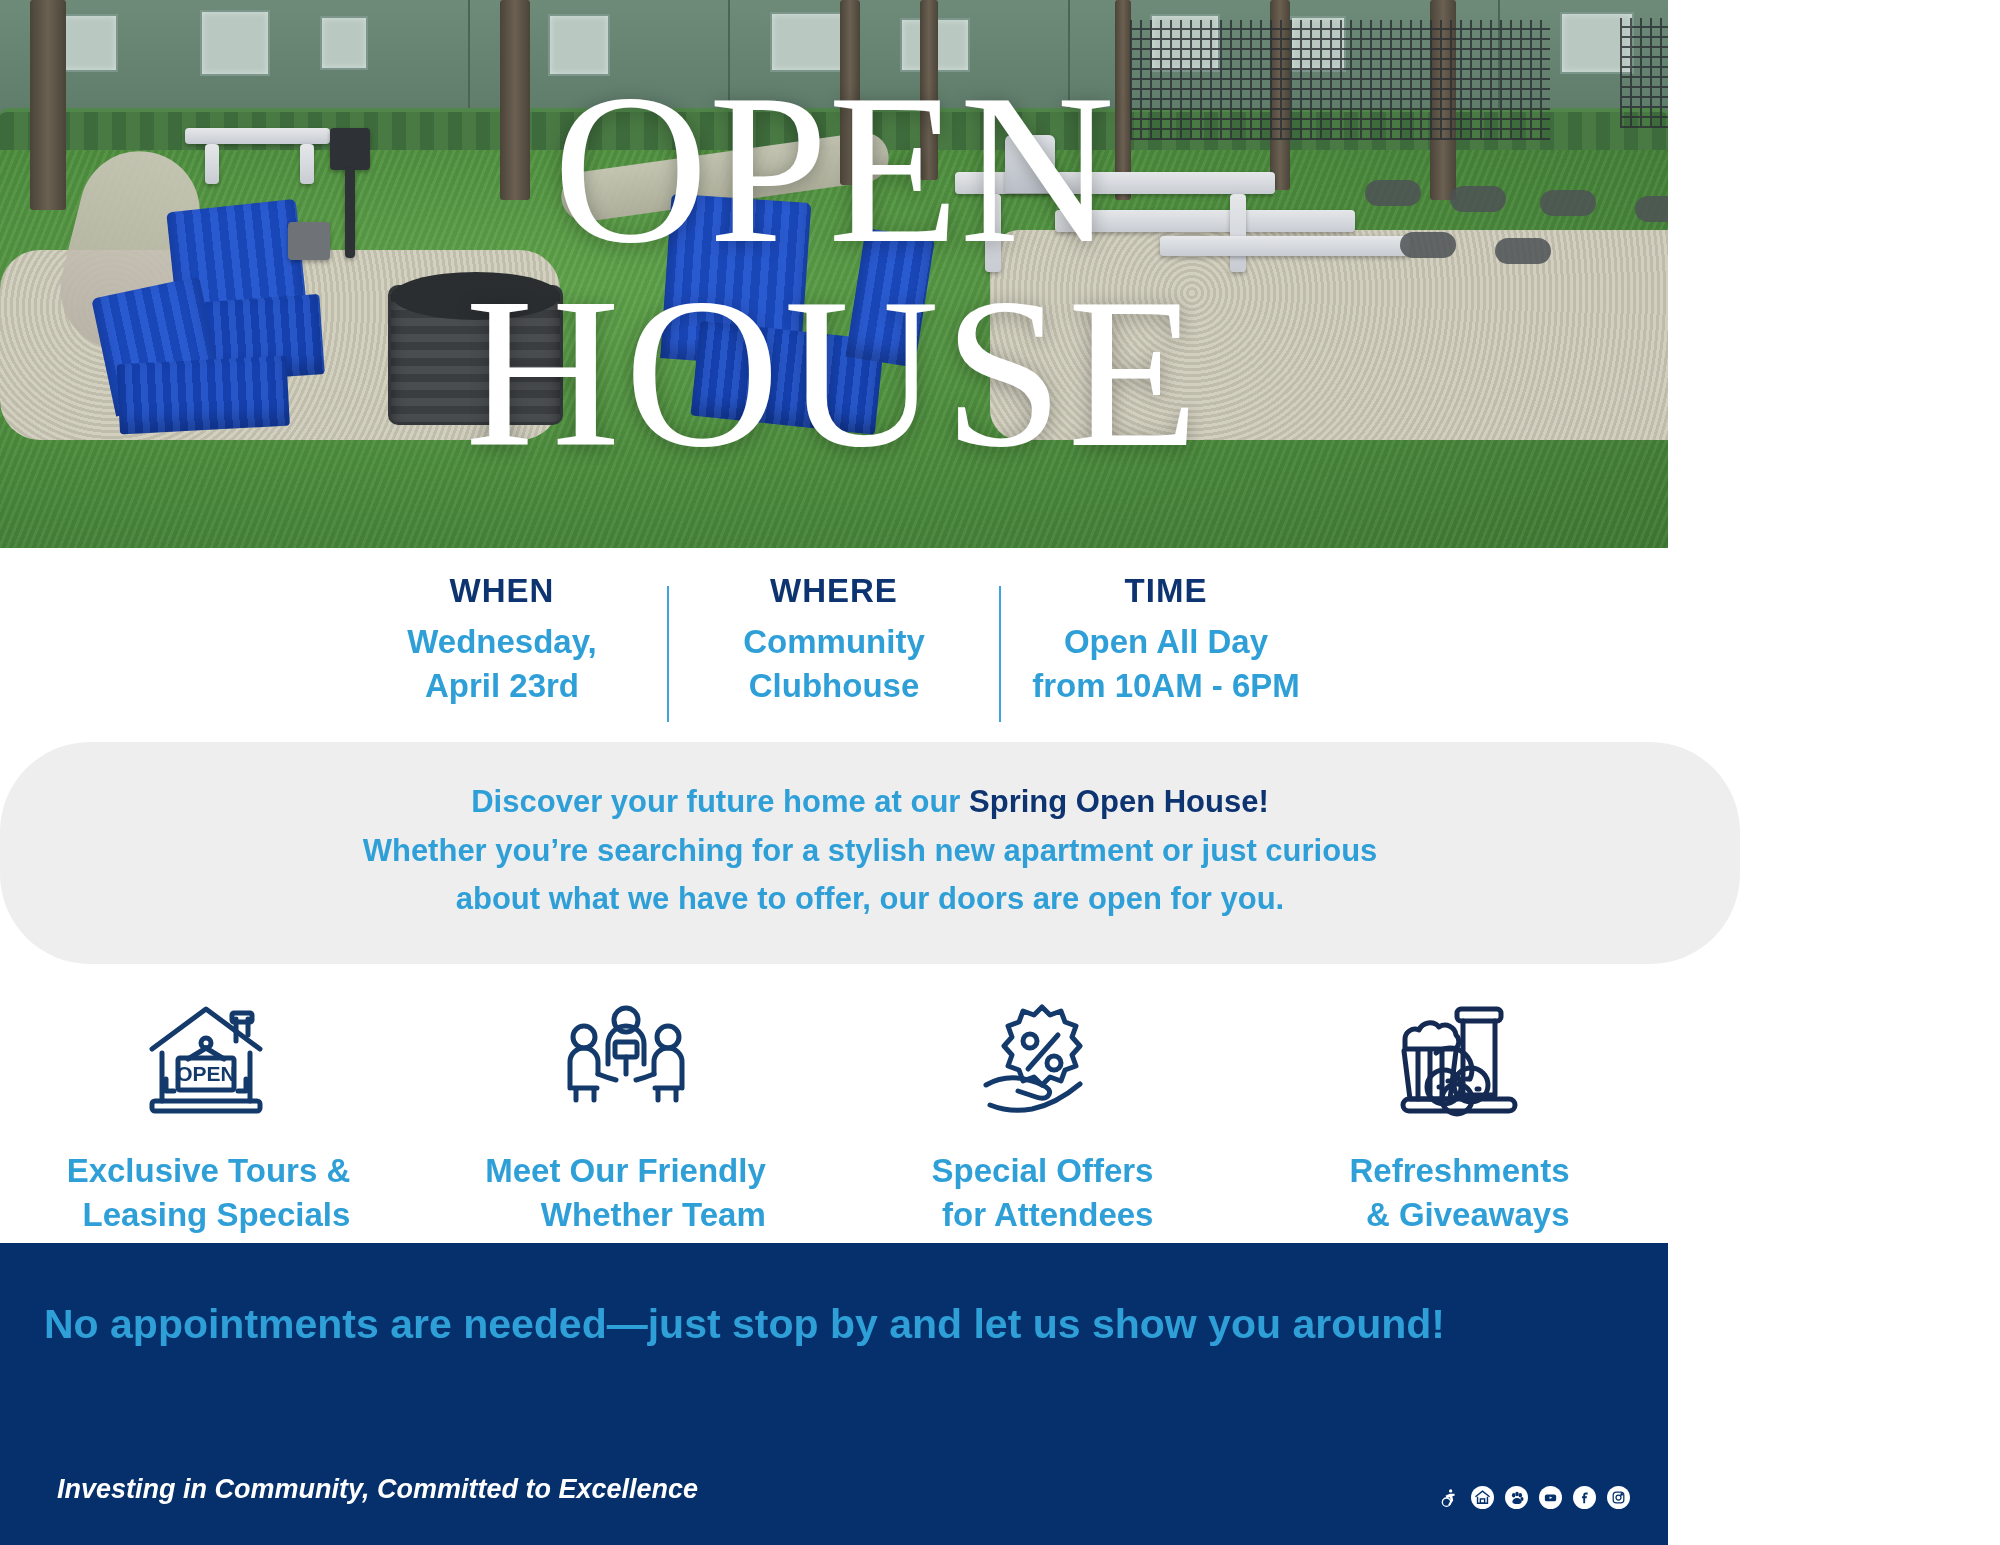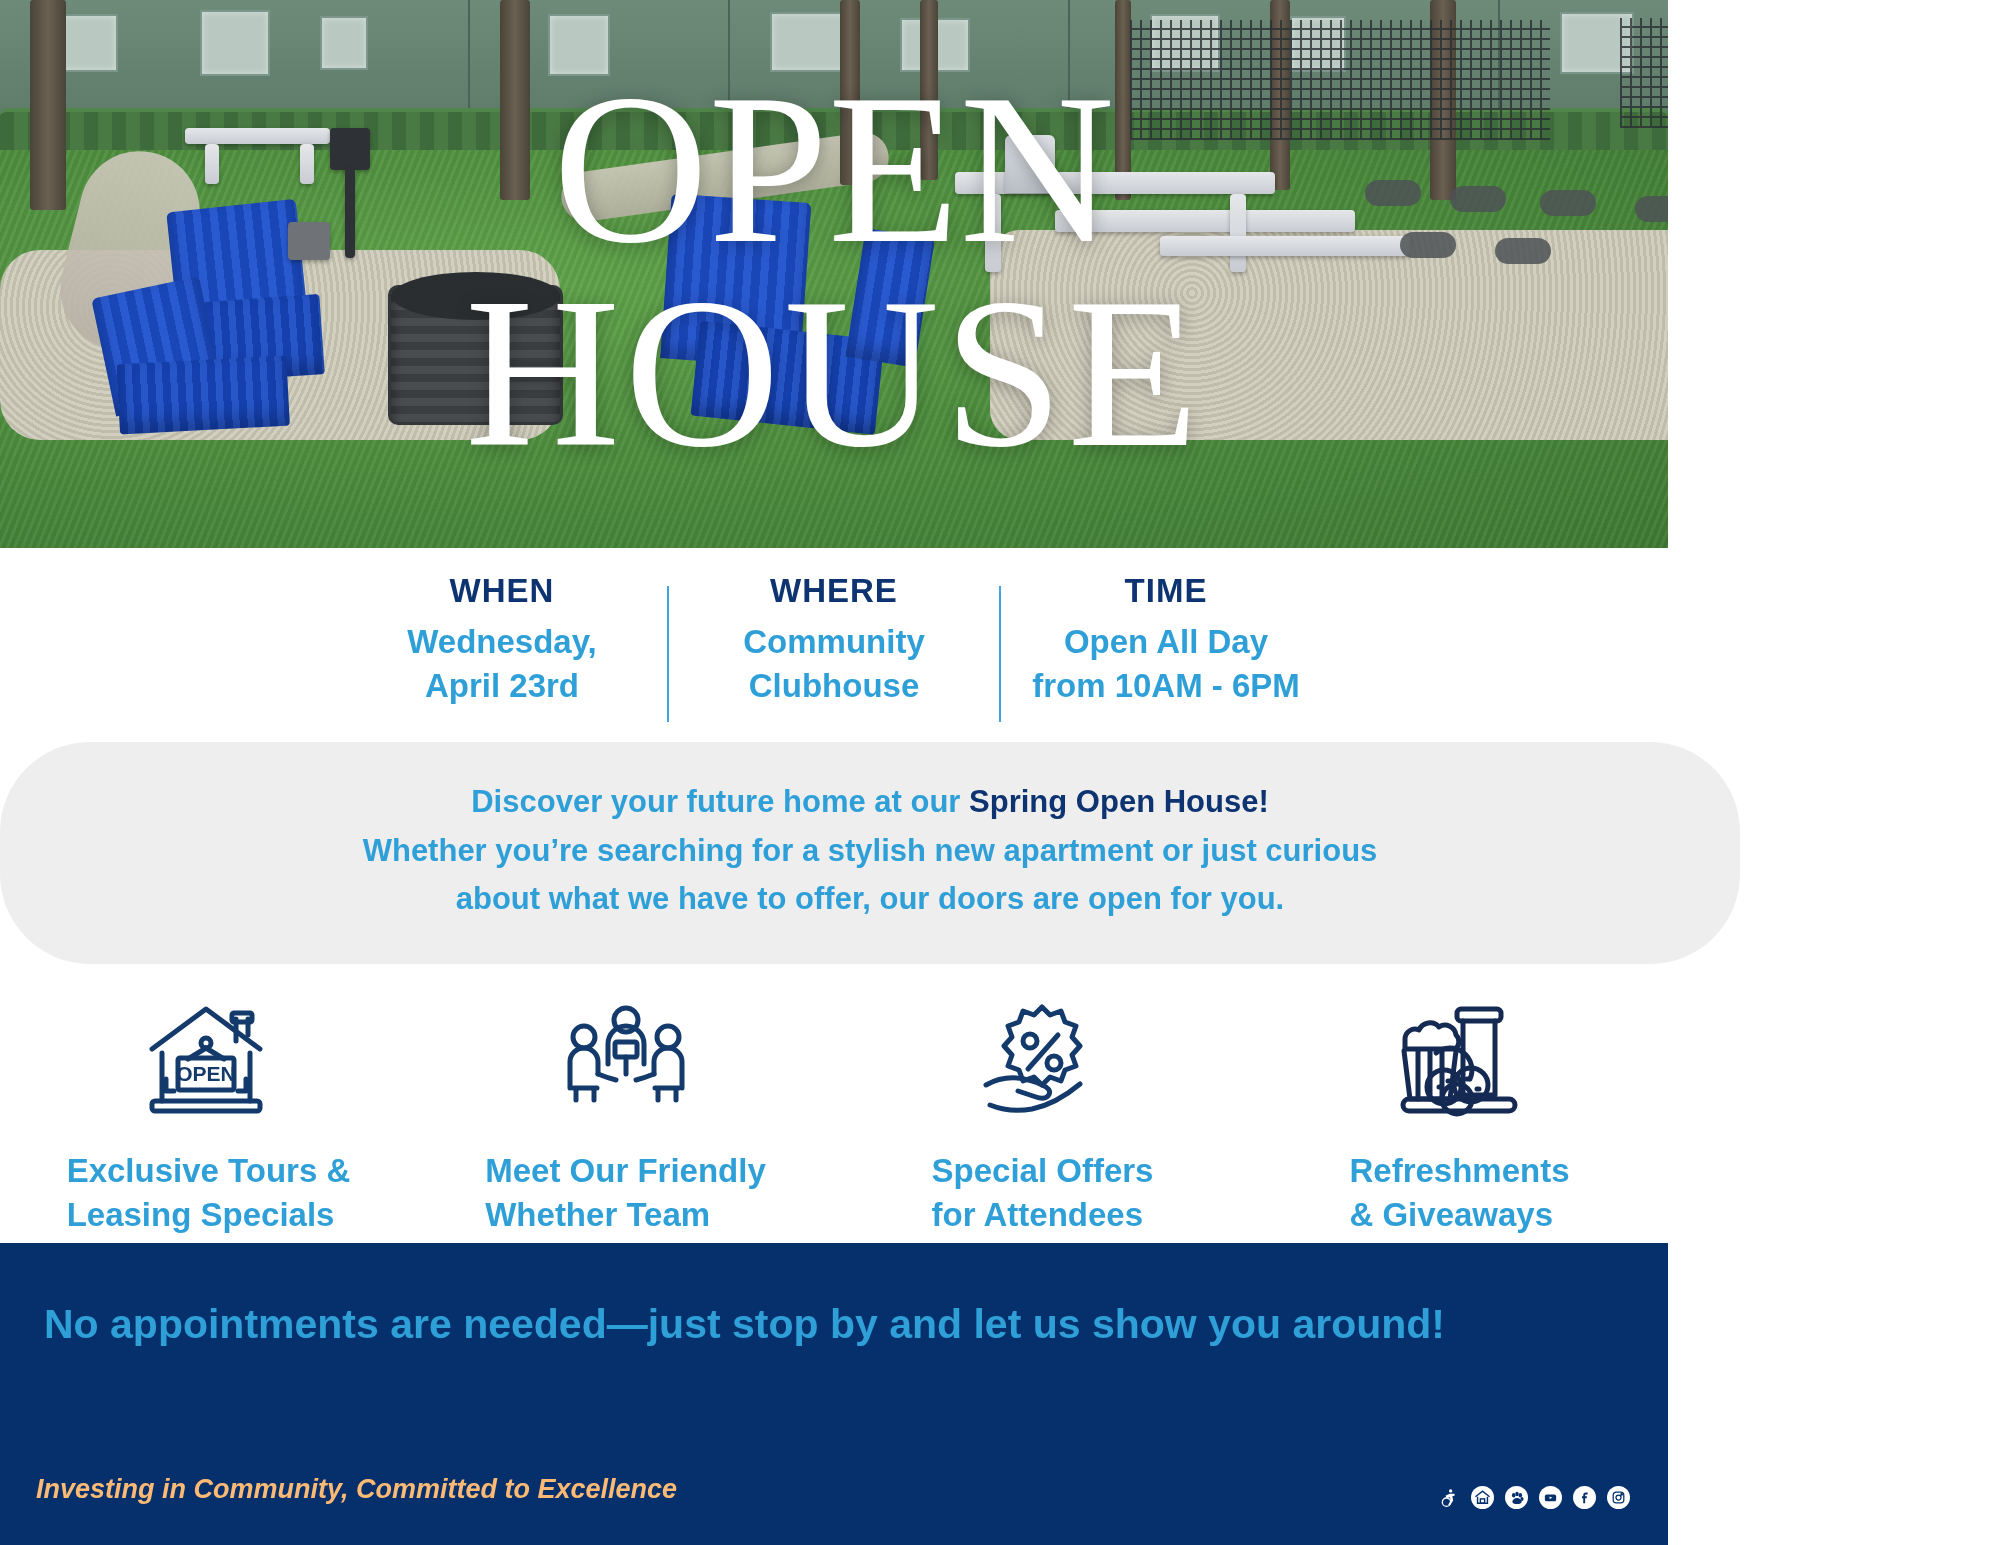--- a/index.html
+++ b/index.html
@@ -124,33 +124,33 @@
     border-radius:90px; padding:36px 70px 40px 70px; text-align:center;
   }
   .blurb p { font-size:31px; font-weight:bold; color:#2f9fd8; line-height:1.57; }
   .blurb .strong { color:#0d3470; }
 
   
   .features { display:flex; justify-content:center; gap:0; padding:34px 0 0 0; }
   .feature { width:470px; display:flex; flex-direction:column; align-items:center; }
   .feature .glyph { height:125px; display:flex; align-items:center; justify-content:center; }
   .feature .cap {
-    margin-top:26px; text-align:left; font-size:33px; font-weight:bold;
+    margin-top:26px; text-align:right; font-size:33px; font-weight:bold;
     color:#2f9fd8; line-height:1.33;
   }
 
   
   .footer {
     margin-top:auto; background:#06306b; color:#fff;
     padding:54px 27px 30px 44px; position:relative; height:302px;
   }
   .footer .cta { font-size:41px; font-weight:bold; color:#2f9fd8; line-height:1.32; }
   .footer .tagline {
-    position:absolute; left:36px; bottom:40px;
-    font-size:27px; font-weight:bold; font-style:italic; color:#fdba74;margin-top:8px;
+    position:absolute; left:57px; bottom:40px;
+    font-size:27px; font-weight:bold; font-style:italic; color:#ffffff;margin-top:8px;
   }
   .social { position:absolute; right:38px; bottom:36px; display:flex; gap:11px; align-items:center; }
   .social .ic {
     width:23px; height:23px; border-radius:50%; background:#ffffff;
     display:flex; align-items:center; justify-content:center;
     color:#06306b;
   }
   .social .ic.plain { background:transparent; color:#ffffff; }
 </style>
 </head>

